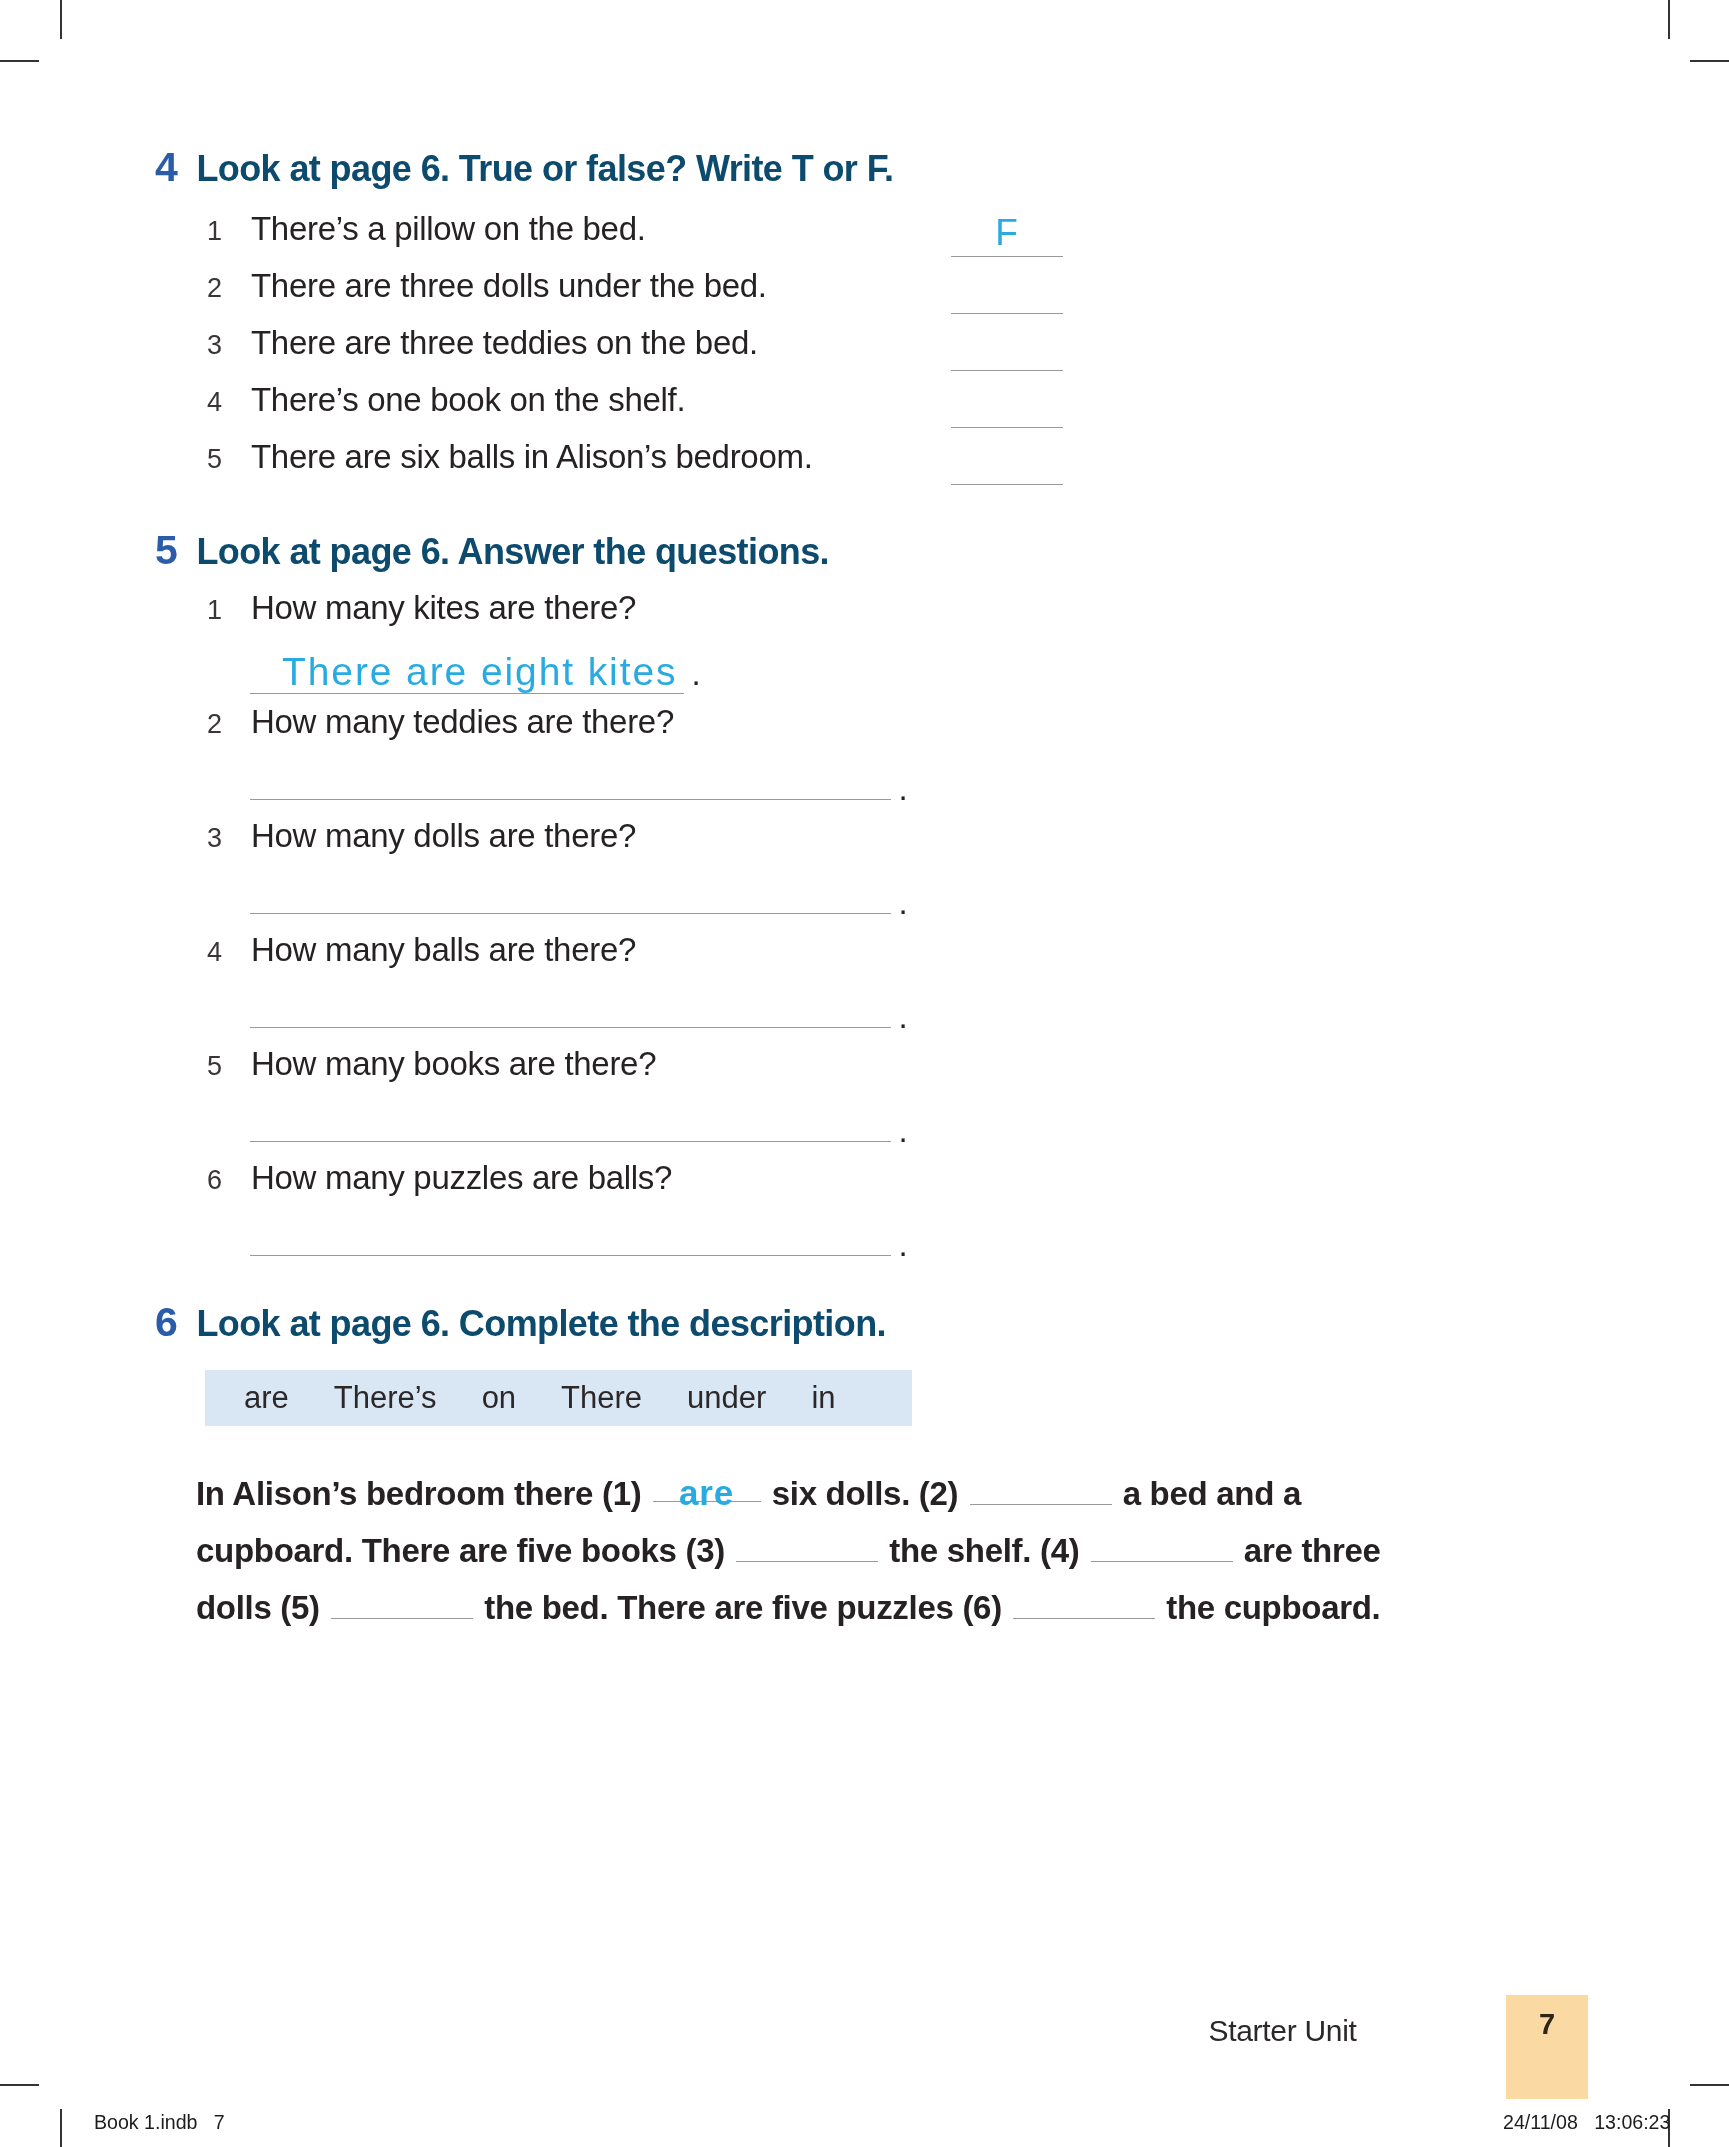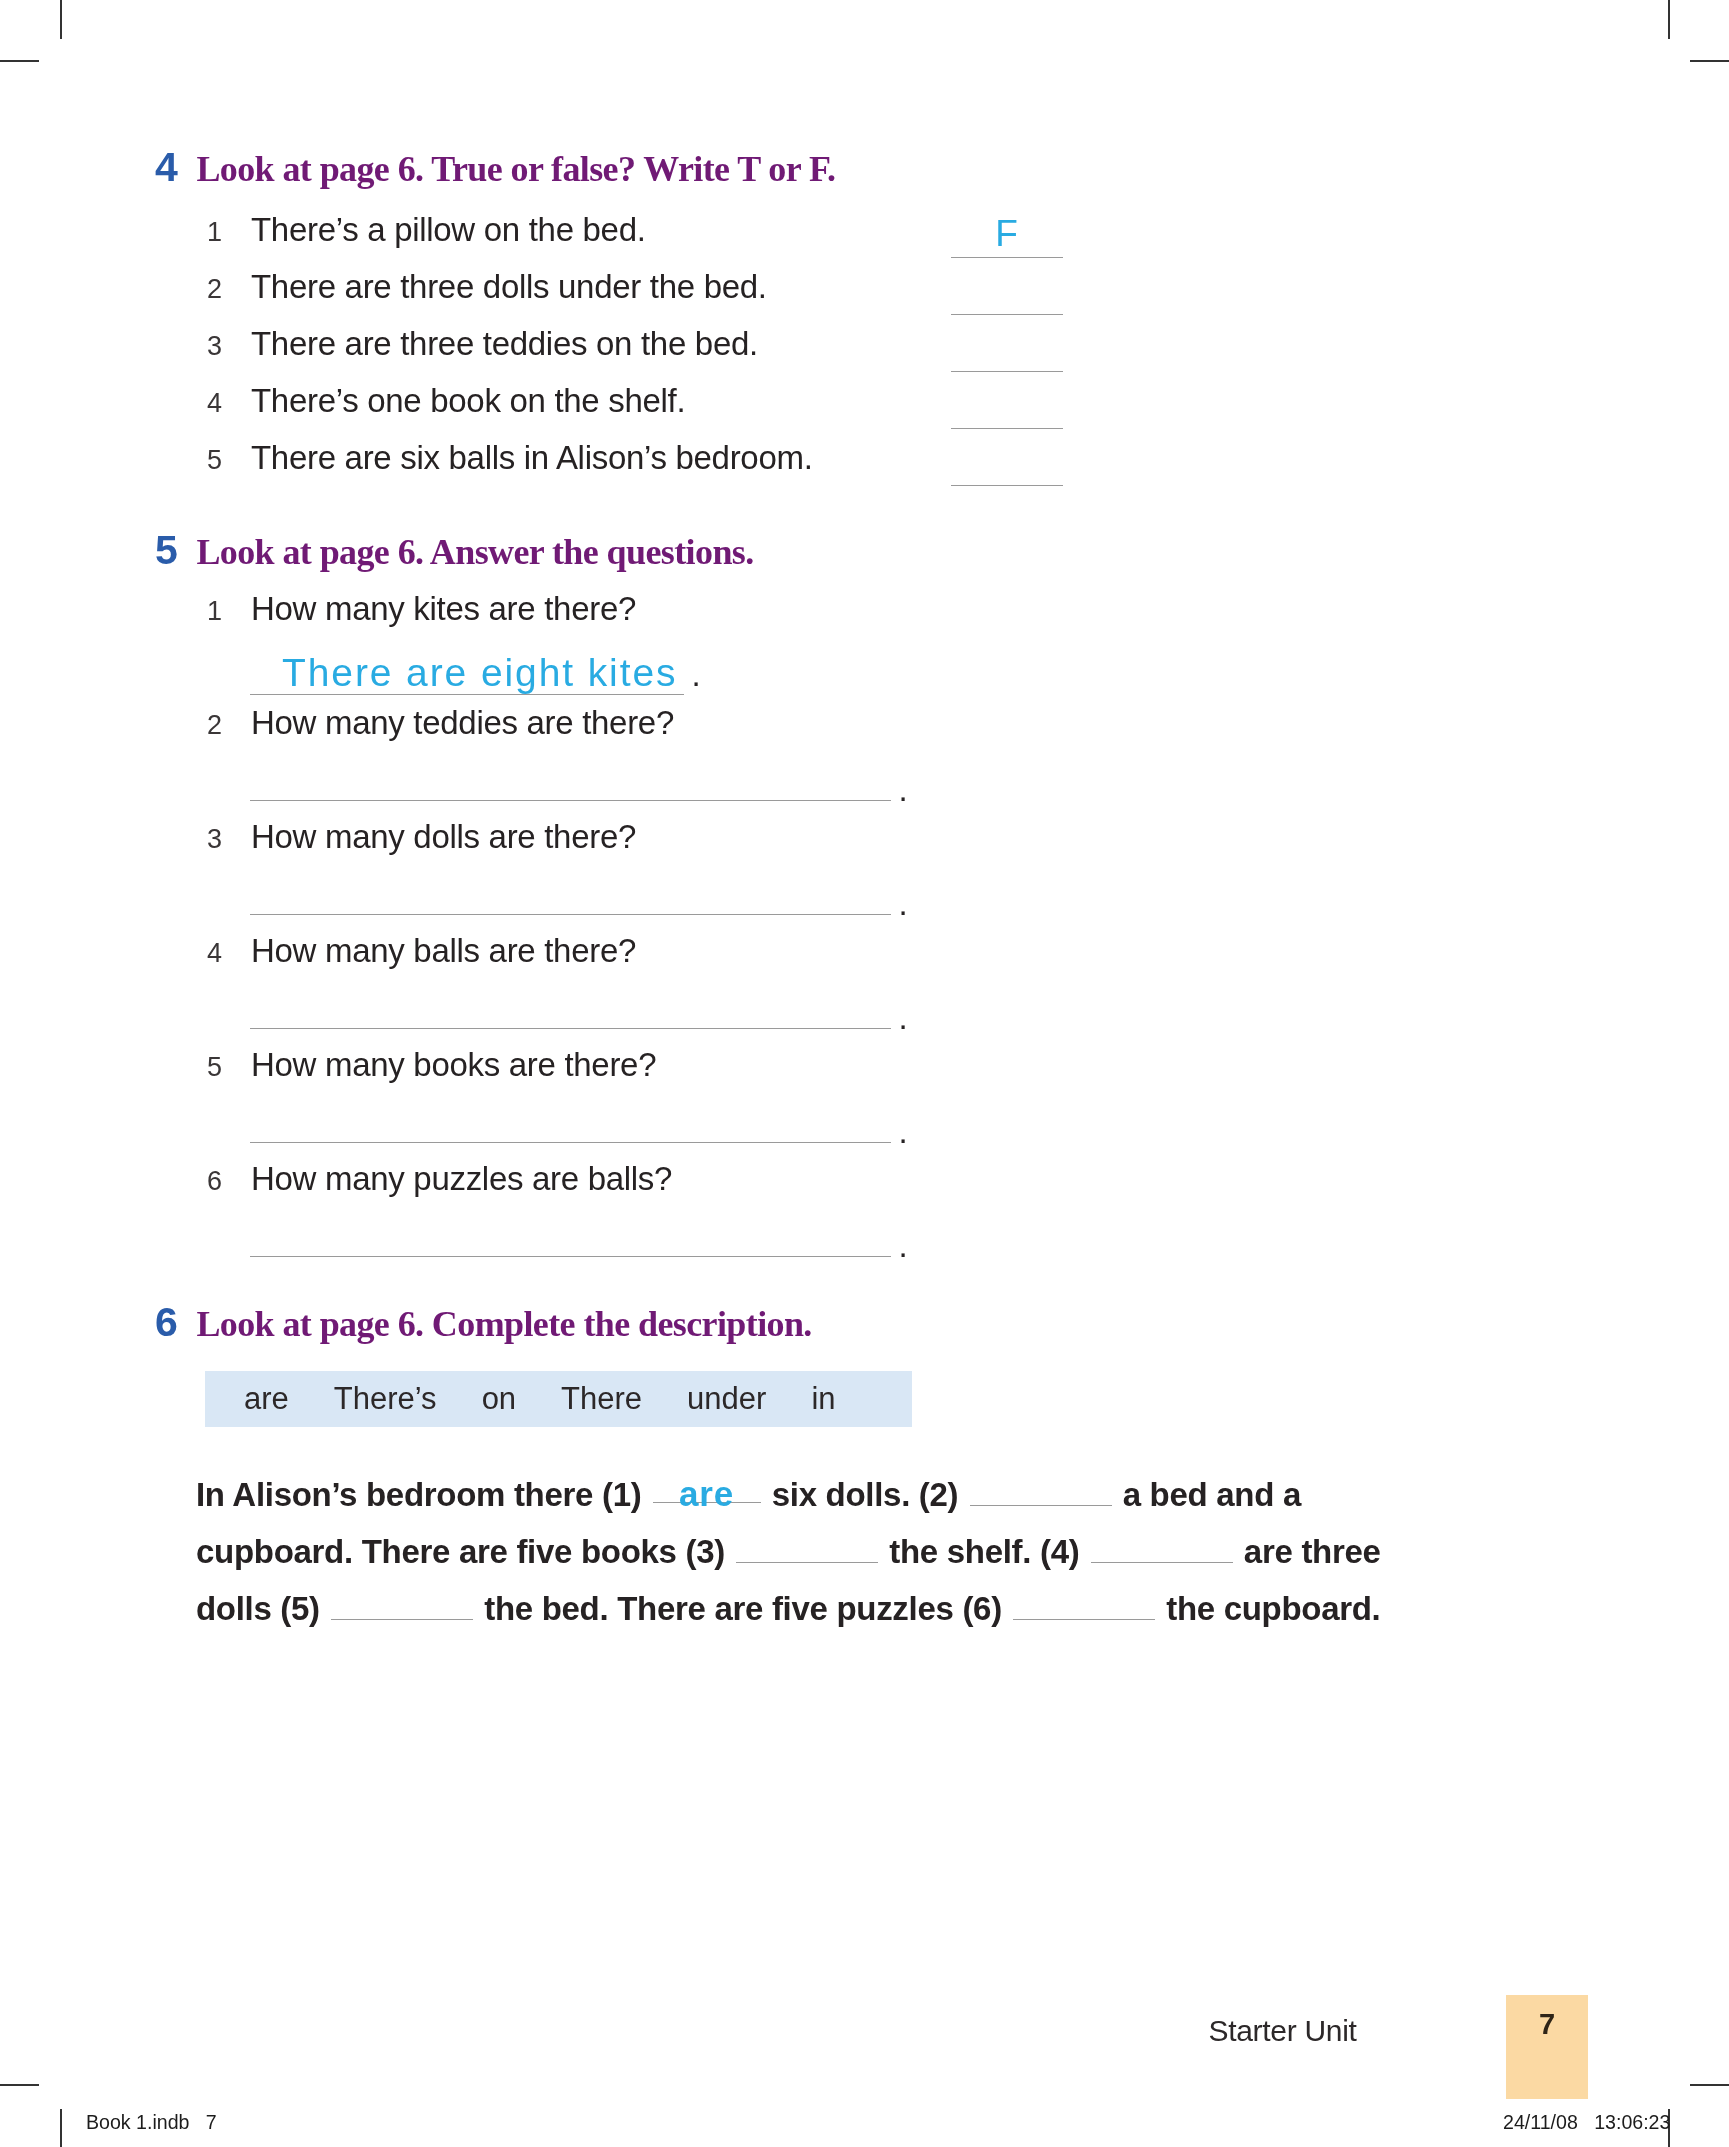--- a/index.html
+++ b/index.html
@@ -11,21 +11,21 @@
   
   .crop { position:absolute; background:#333333; }
   .crop.v { width:1.9px; height:39px; }
   .crop.h { width:39px; height:1.9px; }
   
   .exercise { position:absolute; }
   .ex-head { display:flex; align-items:baseline; gap:18.6px; }
   .ex-num {
     color:#2a5caa; font-weight:700; font-size:41px; line-height:45px;
   }
-  .ex-title { font-size:36px; font-weight:700; letter-spacing:-0.6px; line-height:45px; color:#701a75;font-family:Liberation Serif, serif;}
+  .ex-title { font-size:36px; font-weight:700; letter-spacing:-0.6px; line-height:45px; color:#0c4a6e;}
   .item-num { font-size:27px; color:#3a3637; width:44px; flex:none; }
   
   #ex4 { left:155px; top:145px; width:1044px; }
   .tf-list { margin-top:18.6px; margin-left:52px; width:856px; }
   .tf-row { position:relative; display:flex; align-items:baseline; height:57px; font-size:33px; }
   .tf-text { flex:1; letter-spacing:-0.3px; }
   .tf-blank {
     position:absolute; left:744px; bottom:9.3px; width:112px; height:47px;
     border-bottom:1.9px solid #9a9a9a; text-align:center;
   }
@@ -64,21 +64,21 @@
     position:absolute; left:1100px; top:2014px; width:365px; text-align:center;
     font-size:30px; color:#2c2829; letter-spacing:-0.3px;
   }
   .page-num-box {
     position:absolute; left:1506px; top:1995px; width:82px; height:104px;
     background:#fbd9a3; text-align:center;
   }
   .page-num { display:inline-block; margin-top:13px; font-size:29px; font-weight:700; color:#2e2417; }
   
   .print-text { position:absolute; font-size:19.6px; color:#1c1c1c; white-space:pre; }
-  #print-file { left:86px; top:2111px; }
+  #print-file { left:94px; top:2111px; }
   #print-time { left:1503px; top:2111px; }
 </style>
 </head>
 <body>
 
 <div class="crop v" style="left:60px; top:0;"></div>
 <div class="crop h" style="left:0; top:60px;"></div>
 <div class="crop v" style="left:1668px; top:0;"></div>
 <div class="crop h" style="left:1690px; top:60px;"></div>
 <div class="crop h" style="left:0; top:2084px;"></div>

